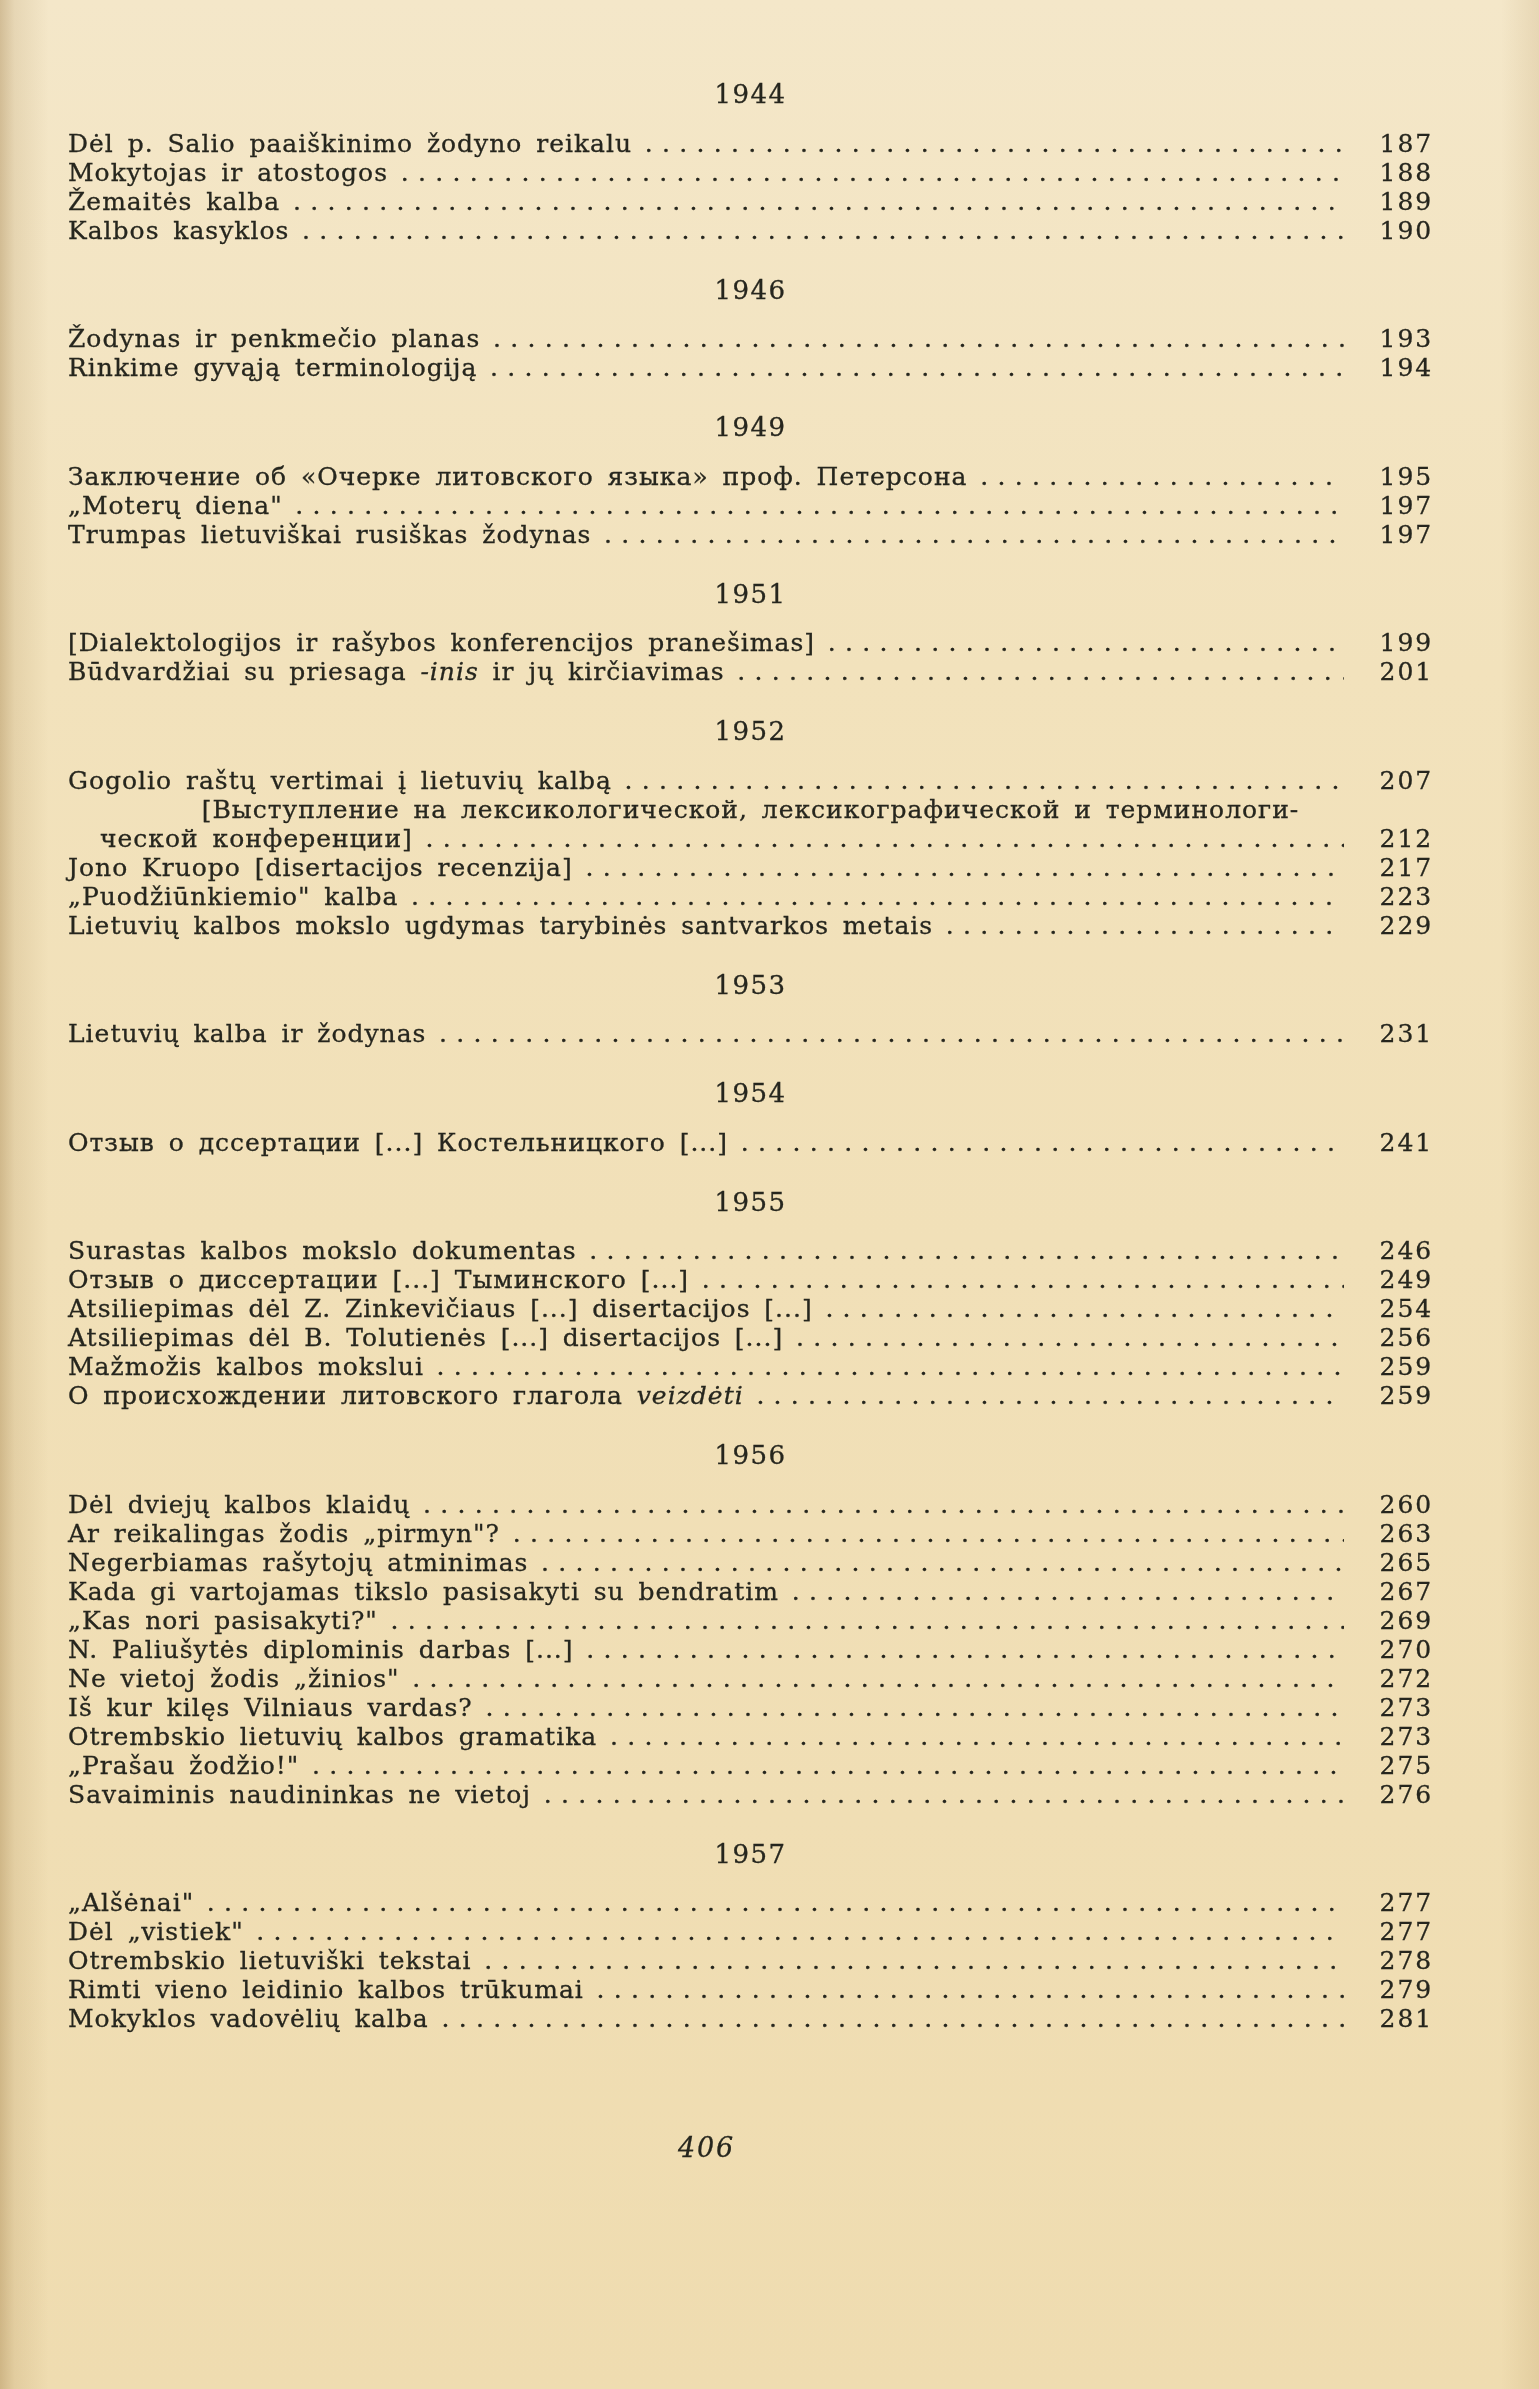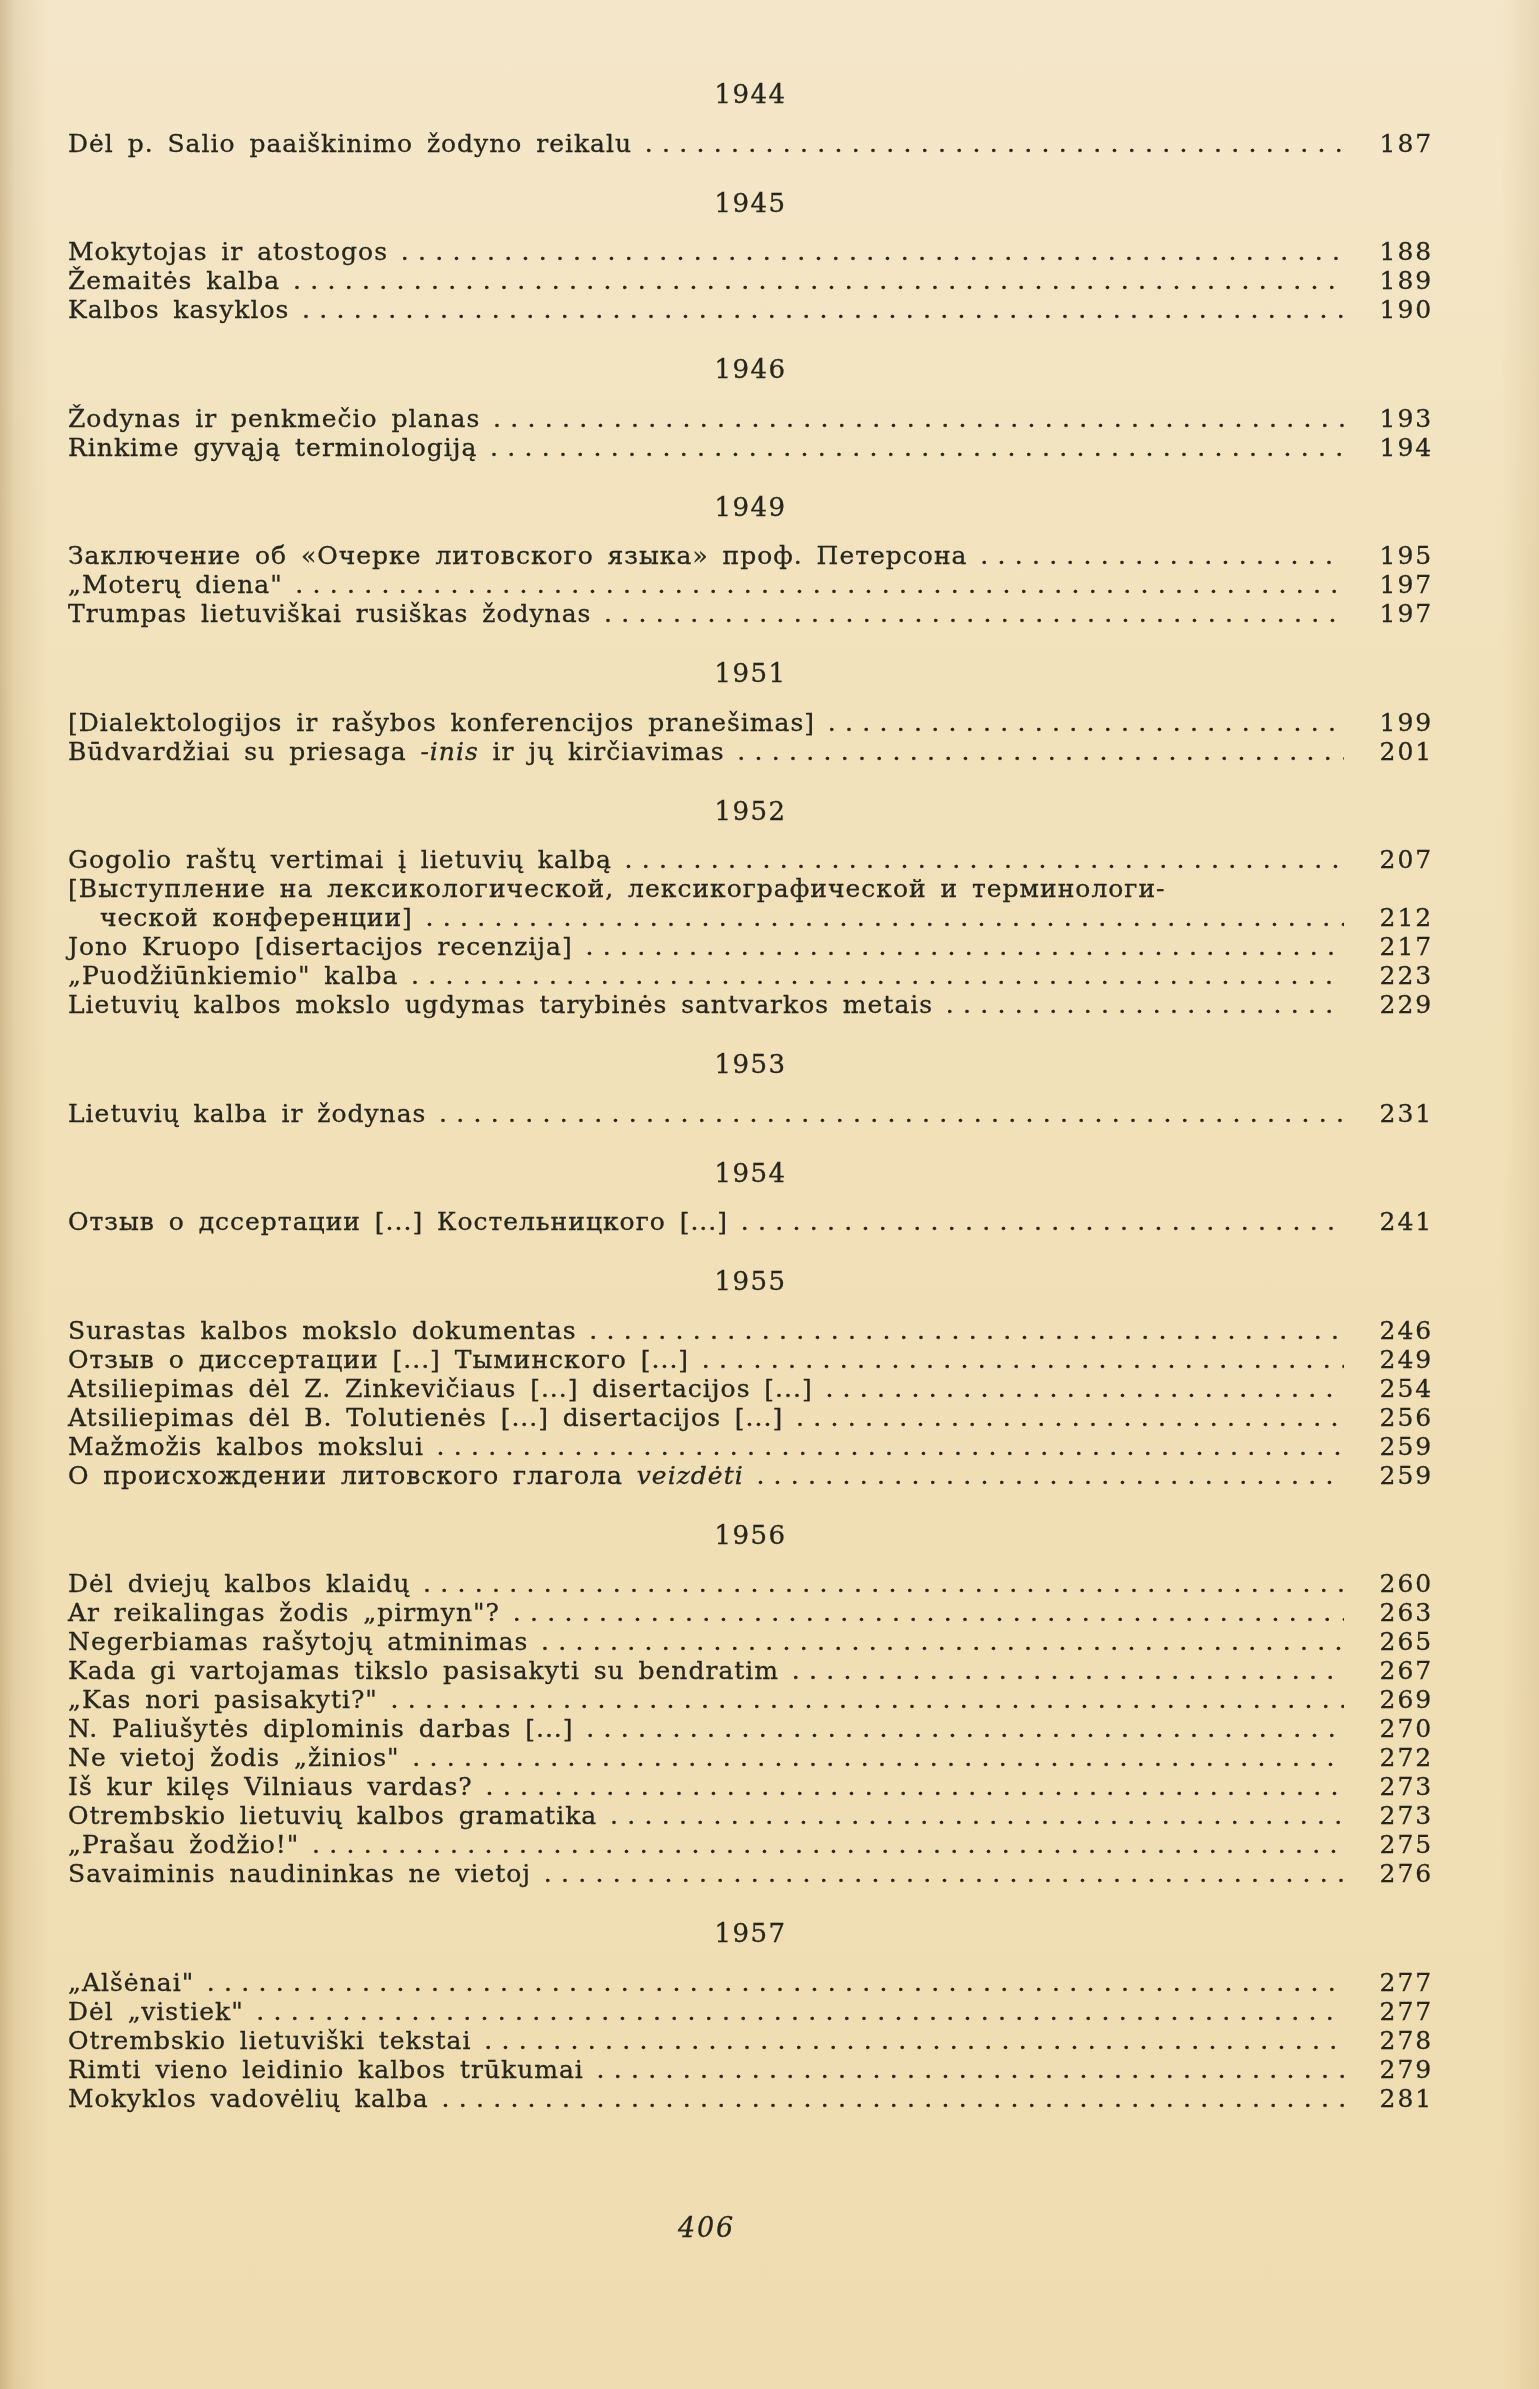--- a/index.html
+++ b/index.html
@@ -27,21 +27,21 @@
     margin:31px 0 19.5px 0;
     text-align:center;
     letter-spacing:1.5px;
   }
   .sec:first-child .year { margin-top:0; }
   .row {
     display:flex; align-items:baseline;
     font-size:25px; line-height:29px;
     letter-spacing:1px; word-spacing:4.9px;
   }
-  .row-full { display:block; white-space:nowrap; overflow:hidden; }
+  .row-full { display:block; white-space:nowrap; overflow:hidden;text-align:center; }
   .t { white-space:pre; }
   .t-indent { padding-left:32px; }
   .it { font-style:italic;text-align:right; }
   .leader {
     flex:1 1 auto; min-width:19.5px;
     overflow:hidden; white-space:nowrap;
     margin-left:12.7px; margin-right:17.5px;
     letter-spacing:9.3px;
   }
   .leader::before {
@@ -65,21 +65,20 @@
   <section class="sec">
     <h2 class="year">1944</h2>
     <div class="row">
       <span class="t">Dėl p. Salio paaiškinimo žodyno reikalu</span>
       <span class="leader"></span>
       <span class="pg">187</span>
     </div>
   </section>
 
   <section class="sec">
-    <h2 class="year">1945</h2>
     <div class="row">
       <span class="t">Mokytojas ir atostogos</span>
       <span class="leader"></span>
       <span class="pg">188</span>
     </div>
     <div class="row">
       <span class="t">Žemaitės kalba</span>
       <span class="leader"></span>
       <span class="pg">189</span>
     </div>

